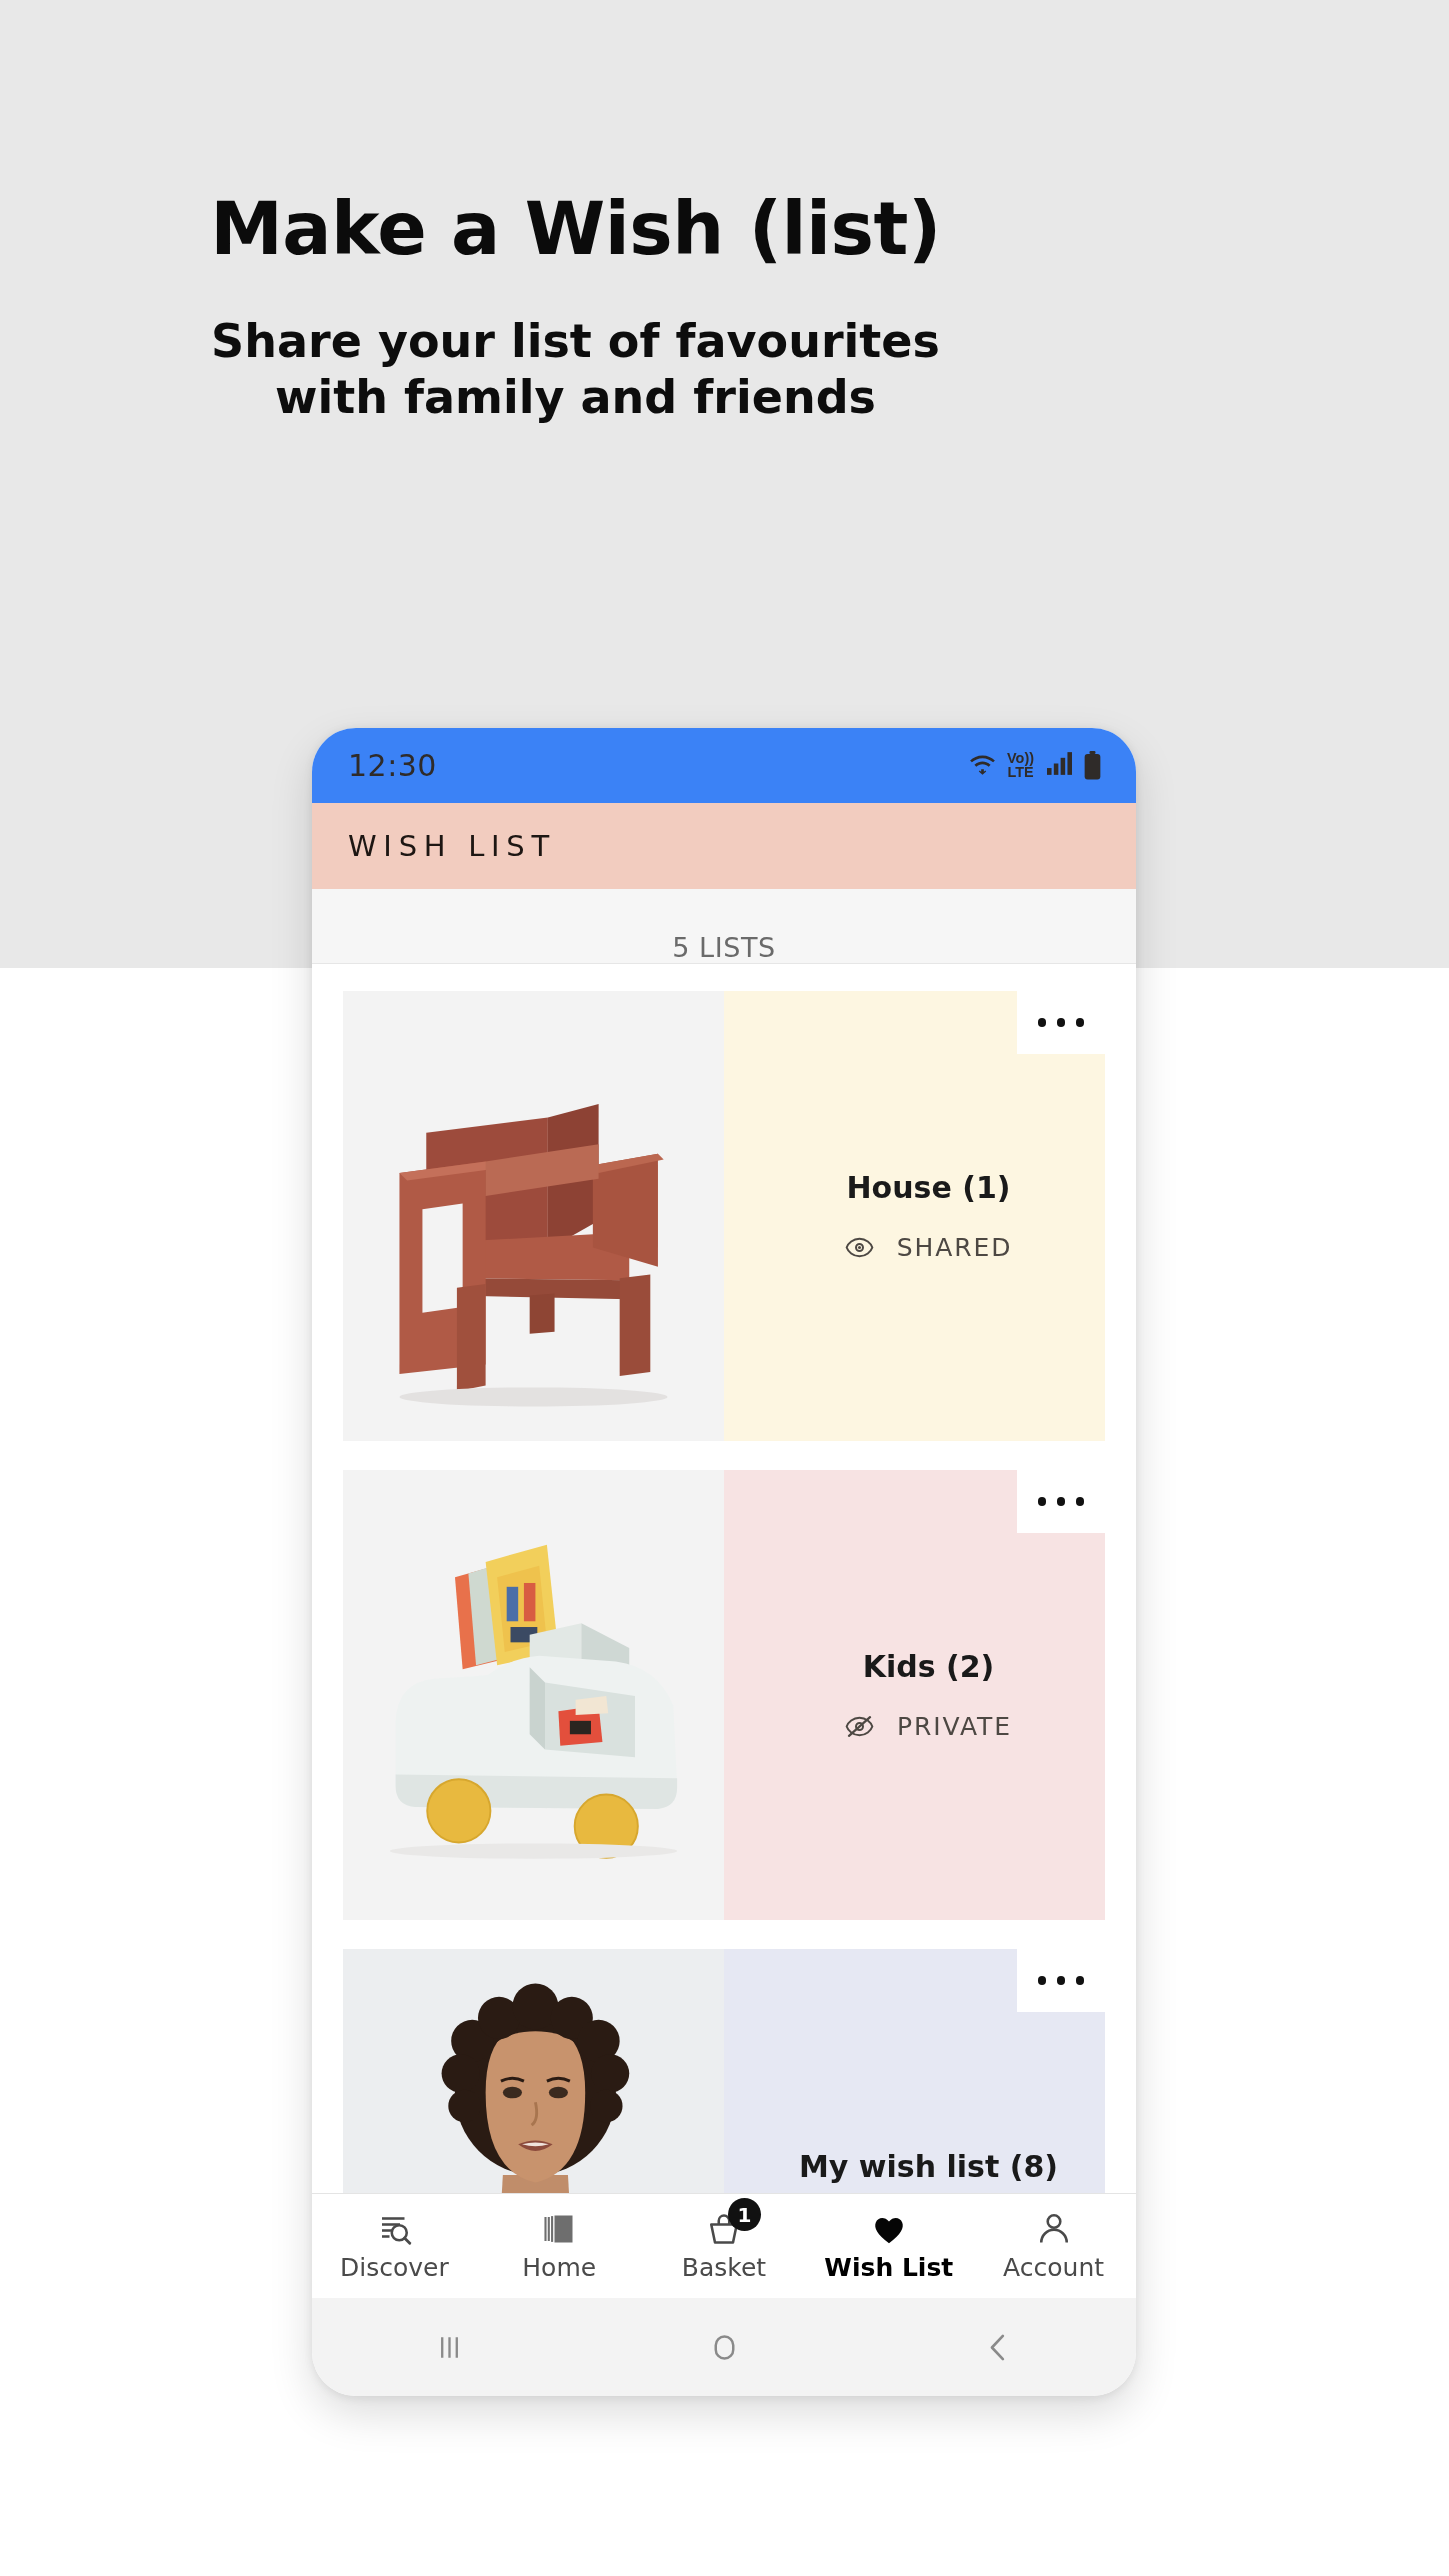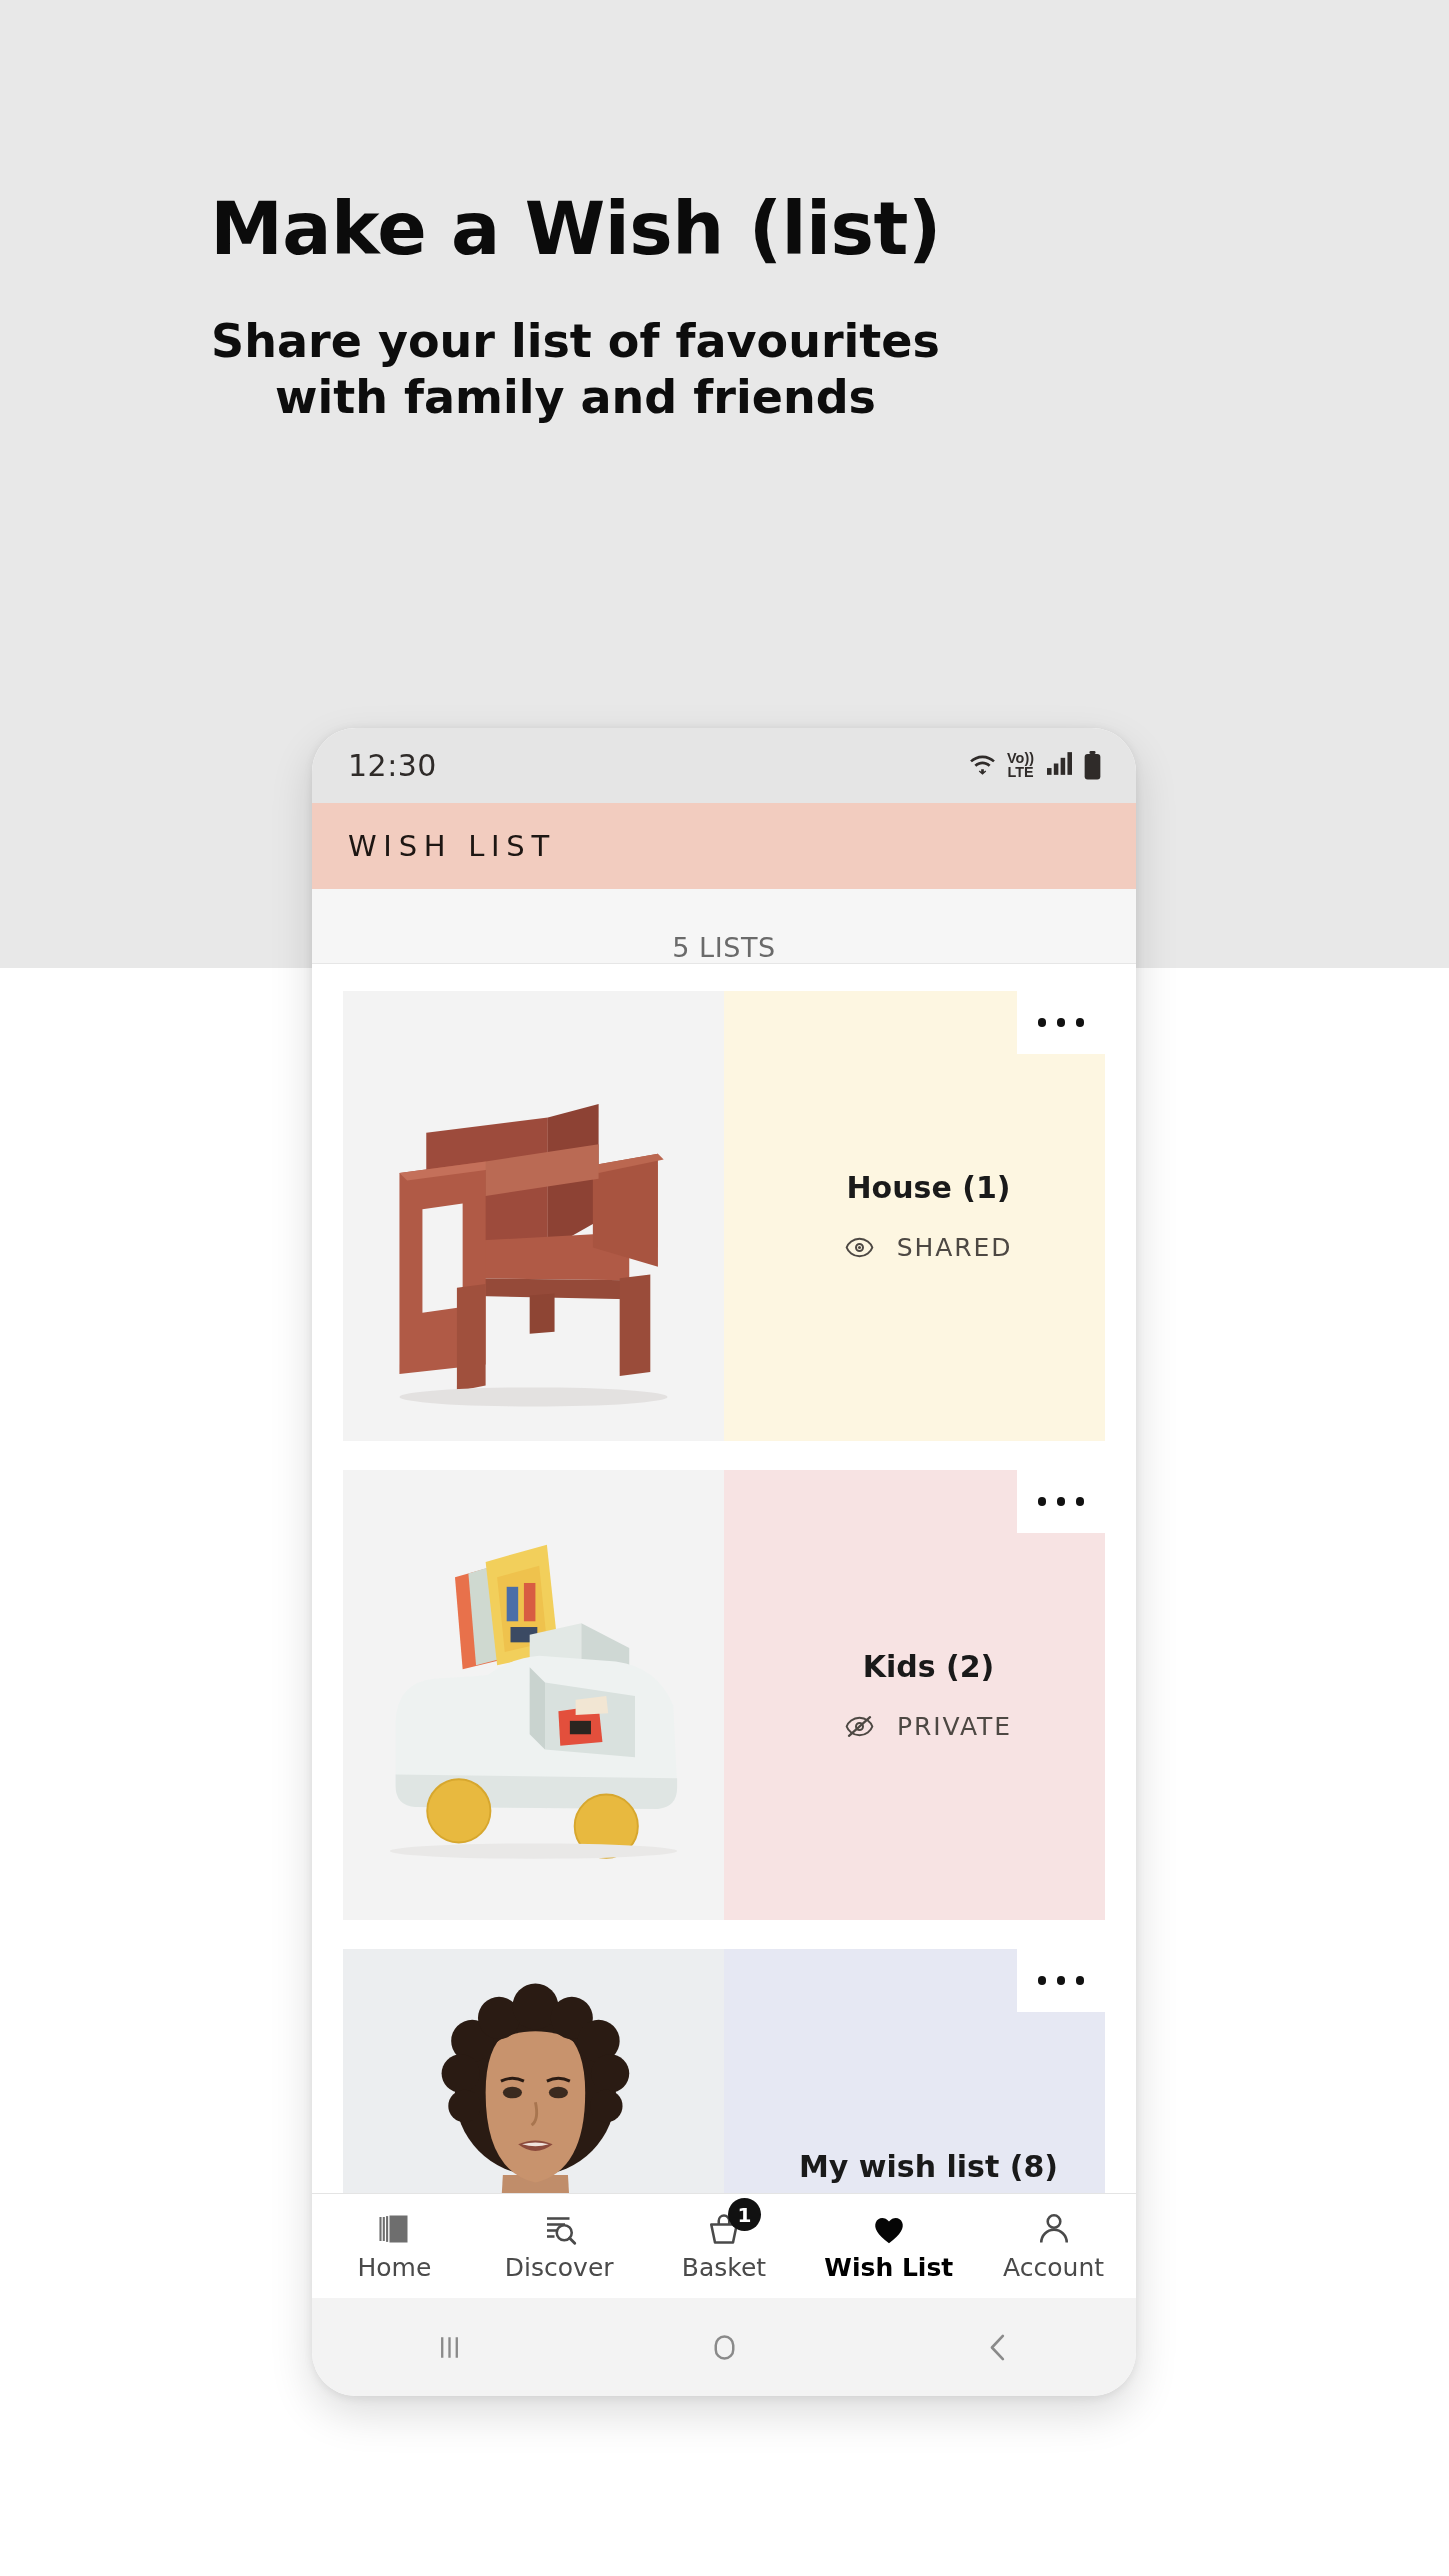--- a/index.html
+++ b/index.html
@@ -62,21 +62,21 @@
     border-radius: 44px;
     background: #ffffff;
     box-shadow: 0 17px 44px rgba(0,0,0,0.14), 0 1.9px 9.6px rgba(0,0,0,0.08);
     overflow: hidden;
     z-index: 10;
   }
 
   
   .statusbar {
     height: 75px;
-    background: #e5e5e5;
+    background: #3b82f6;
     display: flex;
     align-items: center;
     justify-content: space-between;
     padding: 0 35px 0 36px;
   }
   .status-time {
     font-size: 30px;
     color: #2f2b29;
     font-family: "DejaVu Sans", sans-serif;
     letter-spacing: 0.5px;
@@ -519,46 +519,46 @@
       </div>
     </div>
 
   </div>
 
   <div class="tabbar">
 
     <div class="tab">
       <div class="tab-icon">
         <svg width="36" height="36" viewBox="0 0 24 24">
-          <rect x="9" y="3" width="12" height="18" fill="#6e6e6e"></rect>
-          <line x1="3" y1="4" x2="3" y2="20" stroke="#6e6e6e" stroke-width="1.4"></line>
-          <line x1="5.2" y1="4" x2="5.2" y2="20" stroke="#6e6e6e" stroke-width="1.4"></line>
-          <line x1="7.4" y1="3.4" x2="7.4" y2="20.6" stroke="#6e6e6e" stroke-width="1.4"></line>
-        </svg>
-      </div>
-      <div class="tab-label">Home</div>
-    </div>
-
-    <div class="tab">
-      <div class="tab-icon">
-        <svg width="36" height="36" viewBox="0 0 24 24">
           <line x1="4" y1="5" x2="19" y2="5" stroke="#4a4a4a" stroke-width="1.7"></line>
           <line x1="4" y1="9" x2="16" y2="9" stroke="#4a4a4a" stroke-width="1.7"></line>
           <line x1="4" y1="13" x2="11" y2="13" stroke="#4a4a4a" stroke-width="1.7"></line>
           <line x1="4" y1="17" x2="9" y2="17" stroke="#4a4a4a" stroke-width="1.7"></line>
           <circle cx="15.5" cy="14.5" r="5" fill="none" stroke="#4a4a4a" stroke-width="1.7"></circle>
           <line x1="19" y1="18" x2="22.5" y2="21.5" stroke="#4a4a4a" stroke-width="1.9" stroke-linecap="round"></line>
         </svg>
       </div>
       <div class="tab-label">Discover</div>
     </div>
 
     <div class="tab">
       <div class="tab-icon">
         <svg width="36" height="36" viewBox="0 0 24 24">
+          <rect x="9" y="3" width="12" height="18" fill="#6e6e6e"></rect>
+          <line x1="3" y1="4" x2="3" y2="20" stroke="#6e6e6e" stroke-width="1.4"></line>
+          <line x1="5.2" y1="4" x2="5.2" y2="20" stroke="#6e6e6e" stroke-width="1.4"></line>
+          <line x1="7.4" y1="3.4" x2="7.4" y2="20.6" stroke="#6e6e6e" stroke-width="1.4"></line>
+        </svg>
+      </div>
+      <div class="tab-label">Home</div>
+    </div>
+
+    <div class="tab">
+      <div class="tab-icon">
+        <svg width="36" height="36" viewBox="0 0 24 24">
           <path d="M3.5 9 L20.5 9 L18 21 L6 21 Z" fill="none" stroke="#4a4a4a" stroke-width="1.7" stroke-linejoin="round"></path>
           <path d="M8.5 9 V6.5 A3.5 3.5 0 0 1 15.5 6.5 V9" fill="none" stroke="#4a4a4a" stroke-width="1.7"></path>
         </svg>
         <div class="tab-badge">1</div>
       </div>
       <div class="tab-label">Basket</div>
     </div>
 
     <div class="tab active">
       <div class="tab-icon">

